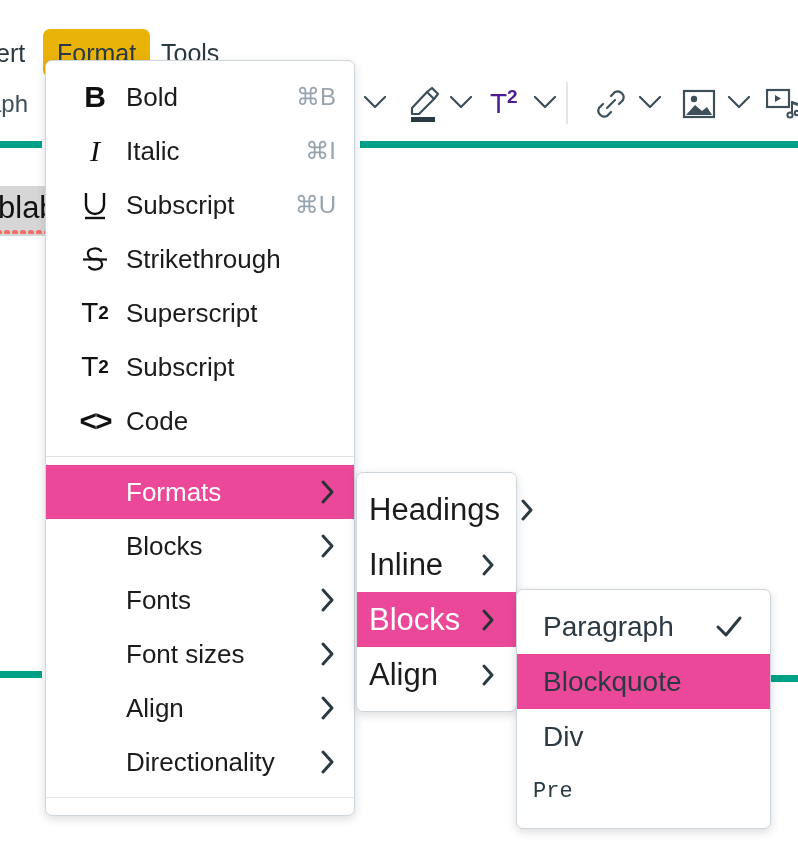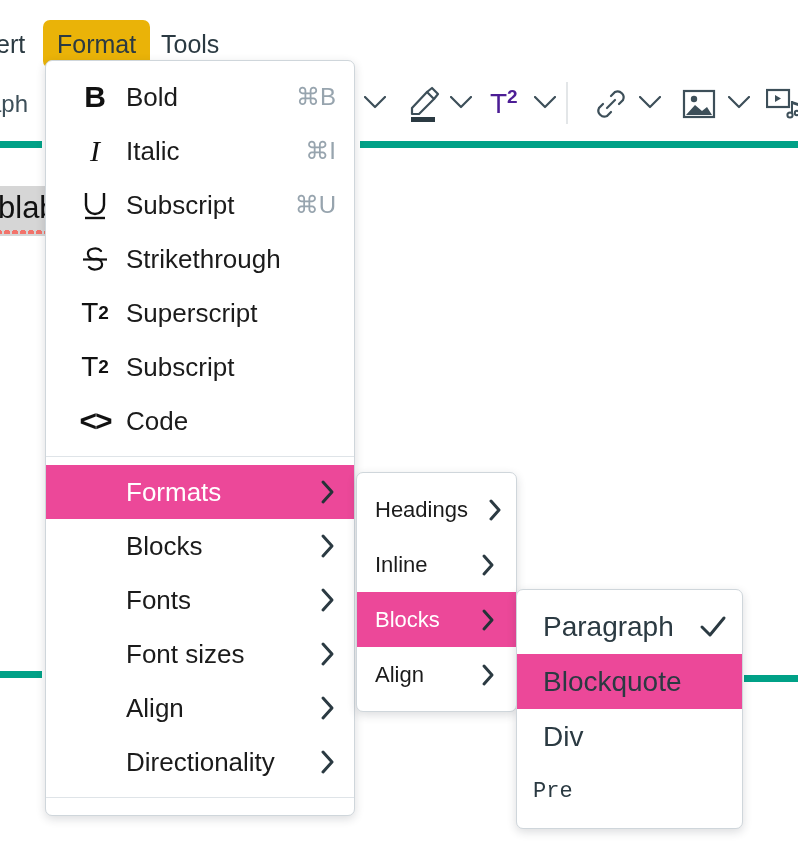--- a/index.html
+++ b/index.html
@@ -7,21 +7,21 @@
     width: 798px; height: 862px;
     background: #ffffff;
     font-family: "Liberation Sans", sans-serif;
     overflow: hidden;
   }
   #app { position: relative; width: 798px; height: 862px; background:#fff; }
 
   
   .editor-shell { position:absolute; inset:0; background:#fff; }
 
-  .menubar { position:absolute; left:0; top:8px; height:72px; width:798px; }
+  .menubar { position:absolute; left:0; top:17px; height:72px; width:798px; }
   .menubar-item {
     position:absolute; top:12px; height:48px;
     display:flex; align-items:center; padding:0 14px;
     font-size:25px; color:#2b3a42; border-radius:7px;
     white-space:nowrap;
   }
   .menubar-item.active { background:#eab308; color:#2b3a42;justify-content:center; }
 
   .toolbar { position:absolute; left:0; top:72px; height:64px; width:798px; }
   .tb-text { position:absolute; font-size:24px; color:#3d4f59; white-space:nowrap; }
@@ -75,24 +75,24 @@
   .menu-row .mi-check { margin-left:24px; display:flex; align-items:center; }
   .menu-sep { height:1px; background:#dfe4e8; margin:8px 0; }
 
   
   #menu-format { left:45px; top:60px; width:310px; }
   #menu-format .menu-row { height:54px; }
   #menu-format .menu-row.noicon .mi-icon { visibility:hidden; }
 
   
   #menu-formats { left:356px; top:472px; width:161px; }
-  #menu-formats .menu-row { padding:0 20px 0 18px; height:55px; font-size:22px; }
-
-  
-  #menu-blocks { left:516px; top:589px; width:227px; }
+  #menu-formats .menu-row { padding:0 20px 0 12px; height:55px; font-size:31px; }
+
+  
+  #menu-blocks { left:516px; top:589px; width:255px; }
   #menu-blocks .menu-row { padding:0 26px; height:55px; font-size:28px; color:#2b3a42; }
   #menu-blocks .menu-row.mono { font-family:"Liberation Mono", monospace; font-size:22px;padding-left:16px; }
 
   .ico-b { font-weight:bold; font-size:34px; font-family:"Liberation Sans",sans-serif; }
   .ico-i { font-style:italic; font-family:"Liberation Serif",serif; font-size:32px; }
   .sup-2 { font-size:19px; vertical-align:super; font-weight:bold; }
   .sub-2 { font-size:19px; vertical-align:sub; font-weight:bold; }
   .ico-code { font-size:28px; letter-spacing:-2px; font-weight:bold; }
 </style>
 </head>

